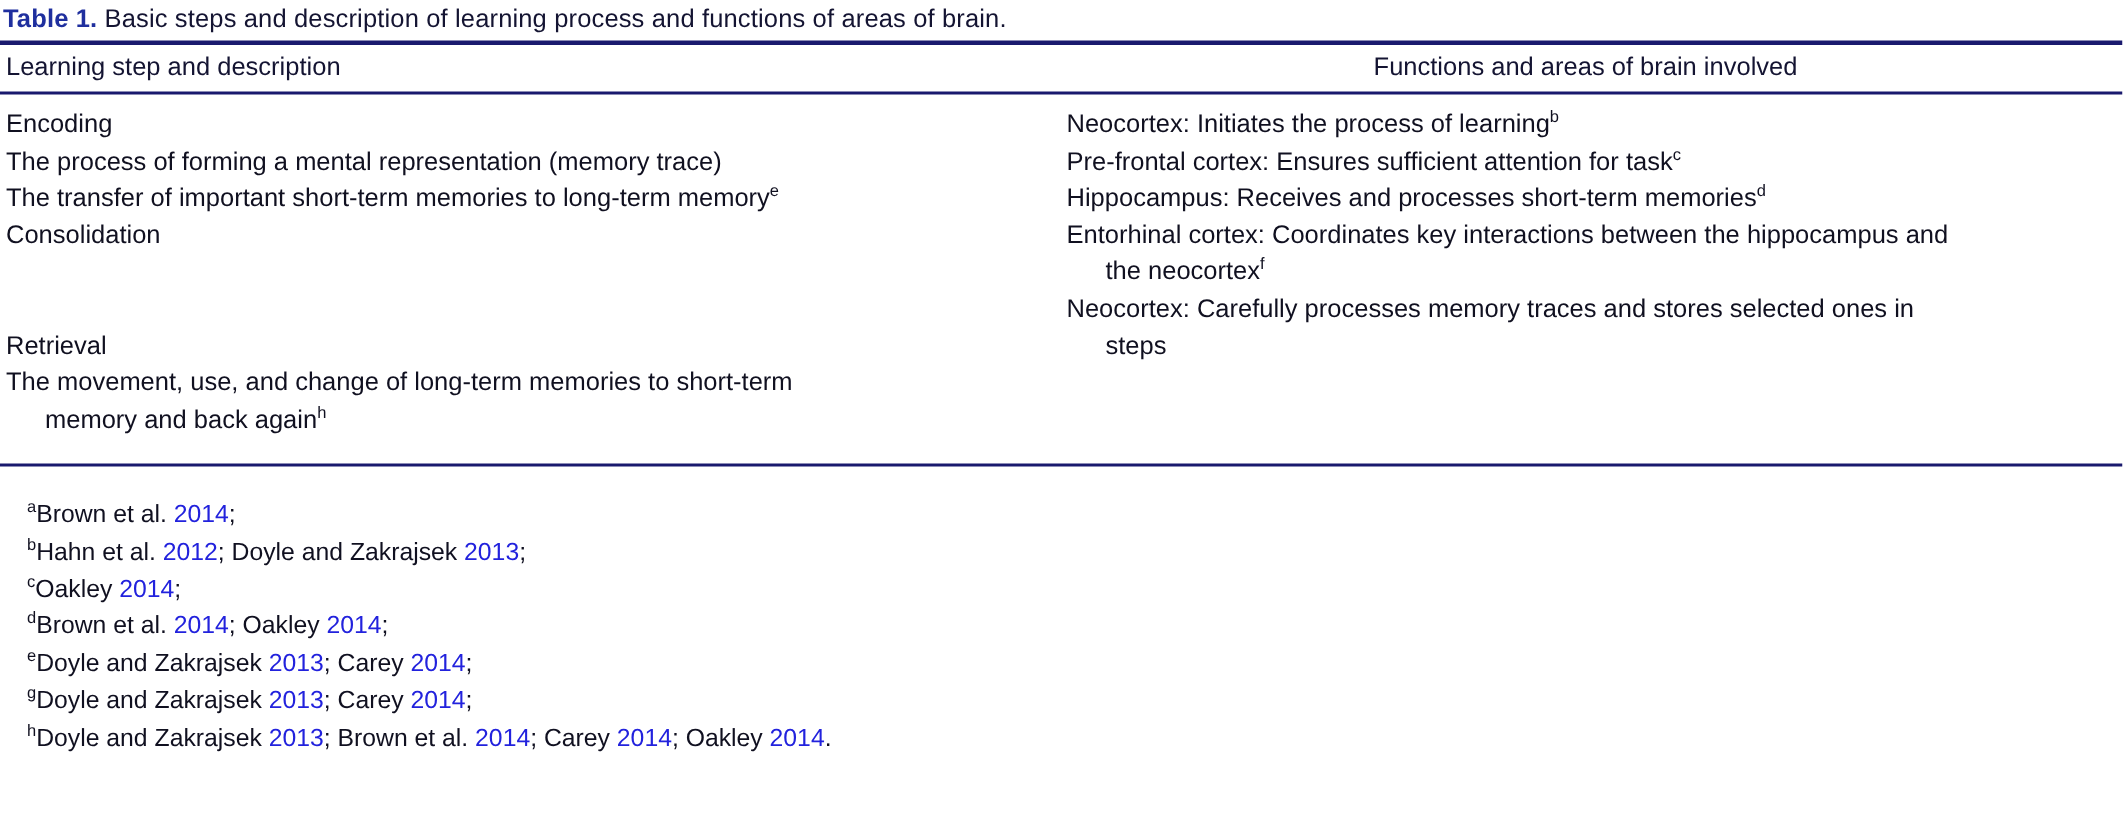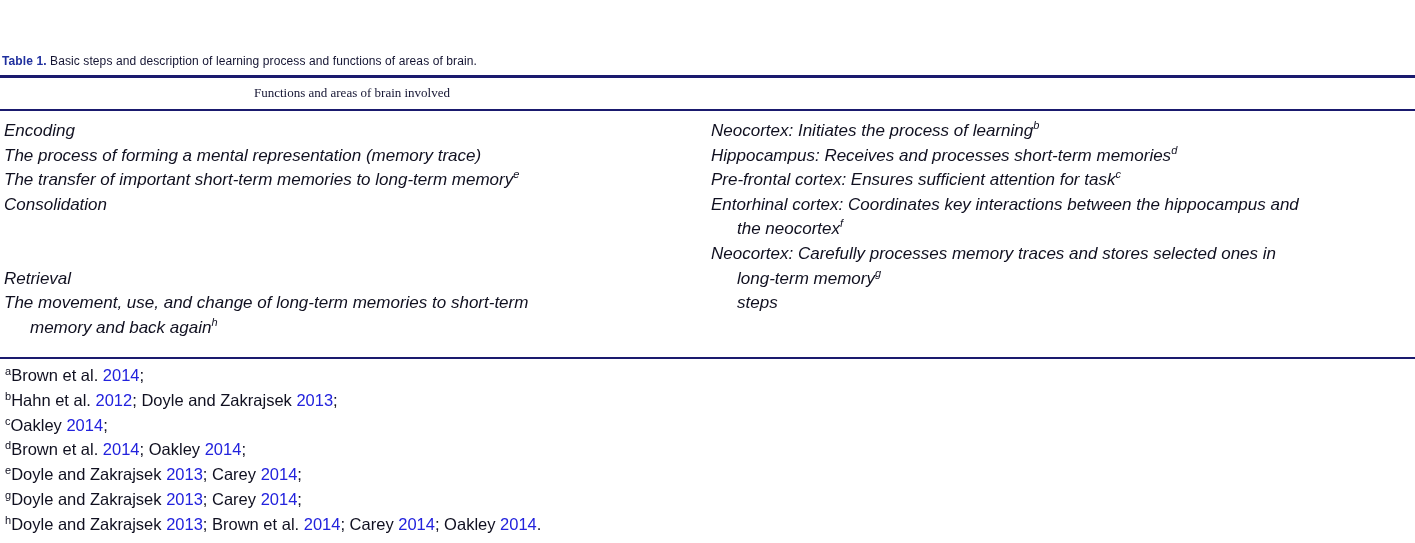--- a/index.html
+++ b/index.html
@@ -17,26 +17,25 @@
   .table-figure {
     position: relative;
     width: 1415px;
     height: 543px;
     box-sizing: border-box;
     padding: 0;
   }
 
   
   .caption {
-    font-size: 12px;
+    font-size: 17px;
     line-height: 20px;
     padding: 3px 12px 4px 2px;
     color: #141432;
     letter-spacing: 0.1px;
-    margin-top: 48px;
   }
   .caption .caption-label {
     color: #1f2f9e;
     font-weight: bold;
   }
   .caption .caption-text {
     color: #141432;
   }
 
   
@@ -61,46 +60,43 @@
     box-sizing: border-box;
     font-size: 17px;
     line-height: 24px;
     color: #141432;
   }
   .head-right {
     width: 710px;
     box-sizing: border-box;
     padding-right: 6px;
     text-align: center;
-    font-size: 13px;
+    font-size: 17px;
     line-height: 24px;
     color: #141432;
-    font-family: Liberation Serif, serif;
   }
 
   
   .body-row {
     display: flex;
     align-items: flex-start;
     height: 246px;
     box-sizing: border-box;
   }
   .col-left {
     width: 705px;
     box-sizing: border-box;
     padding: 8px 6px 0 4px;
     position: relative;
-    font-style: italic;
   }
   .col-right {
     width: 710px;
     box-sizing: border-box;
     padding: 8px 6px 0 6px;
     position: relative;
-    font-style: italic;
   }
   .line {
     font-size: 17px;
     line-height: 24.6px;
     color: #101020;
     white-space: pre-wrap;
   }
   .line.indent {
     padding-left: 26px;
   }
@@ -108,21 +104,22 @@
     height: 24.6px;
   }
   sup {
     font-size: 11px;
     vertical-align: super;
     line-height: 0;
   }
 
   
   .footnotes {
-    padding: 4px 4px 0 5px;
+    padding: 4px 4px 0 18px;
+    margin-top: 16px;
   }
   .fn {
     font-size: 16.5px;
     line-height: 24.8px;
     color: #101020;
     white-space: pre-wrap;
   }
   .fn .marker {
     font-size: 11px;
     vertical-align: super;
@@ -139,45 +136,45 @@
 
 <div class="table-figure">
 
   <div class="caption">
     <span class="caption-label">Table 1.</span><span class="caption-text"> Basic steps and description of learning process and functions of areas of brain.</span>
   </div>
 
   <div class="rule"></div>
 
   <div class="head-row">
+    <div class="head-left">Learning step and description</div>
     <div class="head-right">Functions and areas of brain involved</div>
   </div>
 
   <div class="rule thin"></div>
 
   <div class="body-row">
     <div class="col-left" id="left-col">
         <div class="line"><span>Encoding</span></div>
         <div class="line"><span>The process of forming a mental representation (memory trace)</span></div>
         <div class="line"><span>The transfer of important short-term memories to long-term memory</span><sup>e</sup></div>
         <div class="line"><span>Consolidation</span></div>
         <div class="spacer-line"></div>
         <div class="spacer-line"></div>
         <div class="line"><span>Retrieval</span></div>
         <div class="line"><span>The movement, use, and change of long-term memories to short-term</span></div>
         <div class="line indent"><span>memory and back again</span><sup>h</sup></div>
       </div>
     <div class="col-right" id="right-col">
         <div class="line"><span>Neocortex: Initiates the process of learning</span><sup>b</sup></div>
+        <div class="line"><span>Pre-frontal cortex: Ensures sufficient attention for task</span><sup>c</sup></div>
         <div class="line"><span>Hippocampus: Receives and processes short-term memories</span><sup>d</sup></div>
-        <div class="line"><span>Pre-frontal cortex: Ensures sufficient attention for task</span><sup>c</sup></div>
         <div class="line"><span>Entorhinal cortex: Coordinates key interactions between the hippocampus and</span></div>
         <div class="line indent"><span>the neocortex</span><sup>f</sup></div>
         <div class="line"><span>Neocortex: Carefully processes memory traces and stores selected ones in</span></div>
-        <div class="line indent"><span>long-term memory</span><sup>g</sup></div>
         <div class="line indent"><span>steps</span></div>
       </div>
   </div>
 
   <div class="rule thin"></div>
 
   <div class="footnotes" id="footnotes">
       <div class="fn"><span class="marker">a</span><span>Brown et al. </span><span class="yr">2014</span><span>;</span></div>
       <div class="fn"><span class="marker">b</span><span>Hahn et al. </span><span class="yr">2012</span><span>; Doyle and Zakrajsek </span><span class="yr">2013</span><span>;</span></div>
       <div class="fn"><span class="marker">c</span><span>Oakley </span><span class="yr">2014</span><span>;</span></div>

